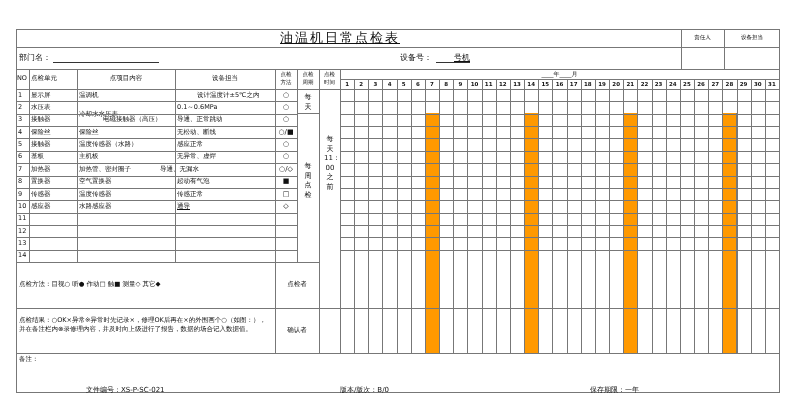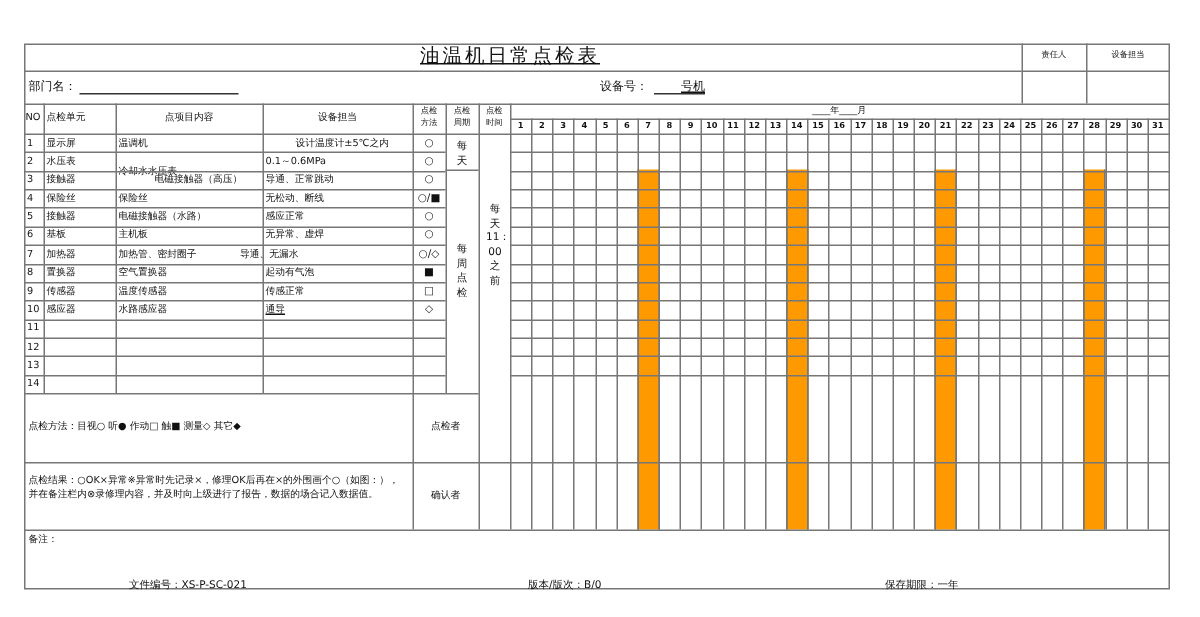--- a/index.html
+++ b/index.html
@@ -156,21 +156,21 @@
       <div class="hl" style="left: 340px; top: 126px; width: 440px;"></div>
       <div class="t" style="left: 18px; top: 127.75px;">4</div>
       <div class="t" style="left: 31px; top: 127.75px;">保险丝</div>
       <div class="t" style="left: 79px; top: 127.75px;">保险丝</div>
       <div class="t" style="left: 177px; top: 127.75px;">无松动、断线</div>
       <div class="t c sym" style="left: 275px; top: 127.75px; width: 22px;">○/■</div>
       <div class="hl" style="left: 16px; top: 138px; width: 281px;"></div>
       <div class="hl" style="left: 340px; top: 138px; width: 440px;"></div>
       <div class="t" style="left: 18px; top: 140.107px;">5</div>
       <div class="t" style="left: 31px; top: 140.107px;">接触器</div>
-      <div class="t" style="left: 79px; top: 140.107px;">电磁接触器（水路）</div>
+      <div class="t" style="left: 79px; top: 140.107px;">温度传感器（水路）</div>
       <div class="t" style="left: 177px; top: 140.107px;">感应正常</div>
       <div class="t c sym" style="left: 275px; top: 140.107px; width: 22px;">○</div>
       <div class="hl" style="left: 16px; top: 151px; width: 281px;"></div>
       <div class="hl" style="left: 340px; top: 151px; width: 440px;"></div>
       <div class="t" style="left: 18px; top: 152.464px;">6</div>
       <div class="t" style="left: 31px; top: 152.464px;">基板</div>
       <div class="t" style="left: 79px; top: 152.464px;">主机板</div>
       <div class="t" style="left: 177px; top: 152.464px;">无异常、虚焊</div>
       <div class="t c sym" style="left: 275px; top: 152.464px; width: 22px;">○</div>
       <div class="hl" style="left: 16px; top: 163px; width: 281px;"></div>
@@ -243,15 +243,15 @@
   <div class="hl" style="left:16px;top:308px;width:764px;"></div>
 
   <div class="t" style="left:19px;top:316px;width:252px;white-space:normal;line-height:9px;">点检结果：○OK×异常※异常时先记录×，修理OK后再在×的外围画个○（如图：），并在备注栏内⊗录修理内容，并及时向上级进行了报告，数据的场合记入数据值。</div>
   <div class="t c" style="left:275px;top:326px;width:44px;">确认者</div>
   <div class="hl" style="left:16px;top:353px;width:764px;"></div>
 
   <div class="t" style="left:19px;top:355px;">备注：</div>
   <div class="abs" style="left:50px;top:356px;width:725px;height:35px;"></div>
 
   <div class="foot" style="left:86px;">文件编号：XS-P-SC-021</div>
-  <div class="foot" style="left:352px;">版本/版次：B/0</div>
+  <div class="foot" style="left:340px;">版本/版次：B/0</div>
   <div class="foot" style="left:590px;">保存期限：一年</div>
 </div>
 
 </body></html>

